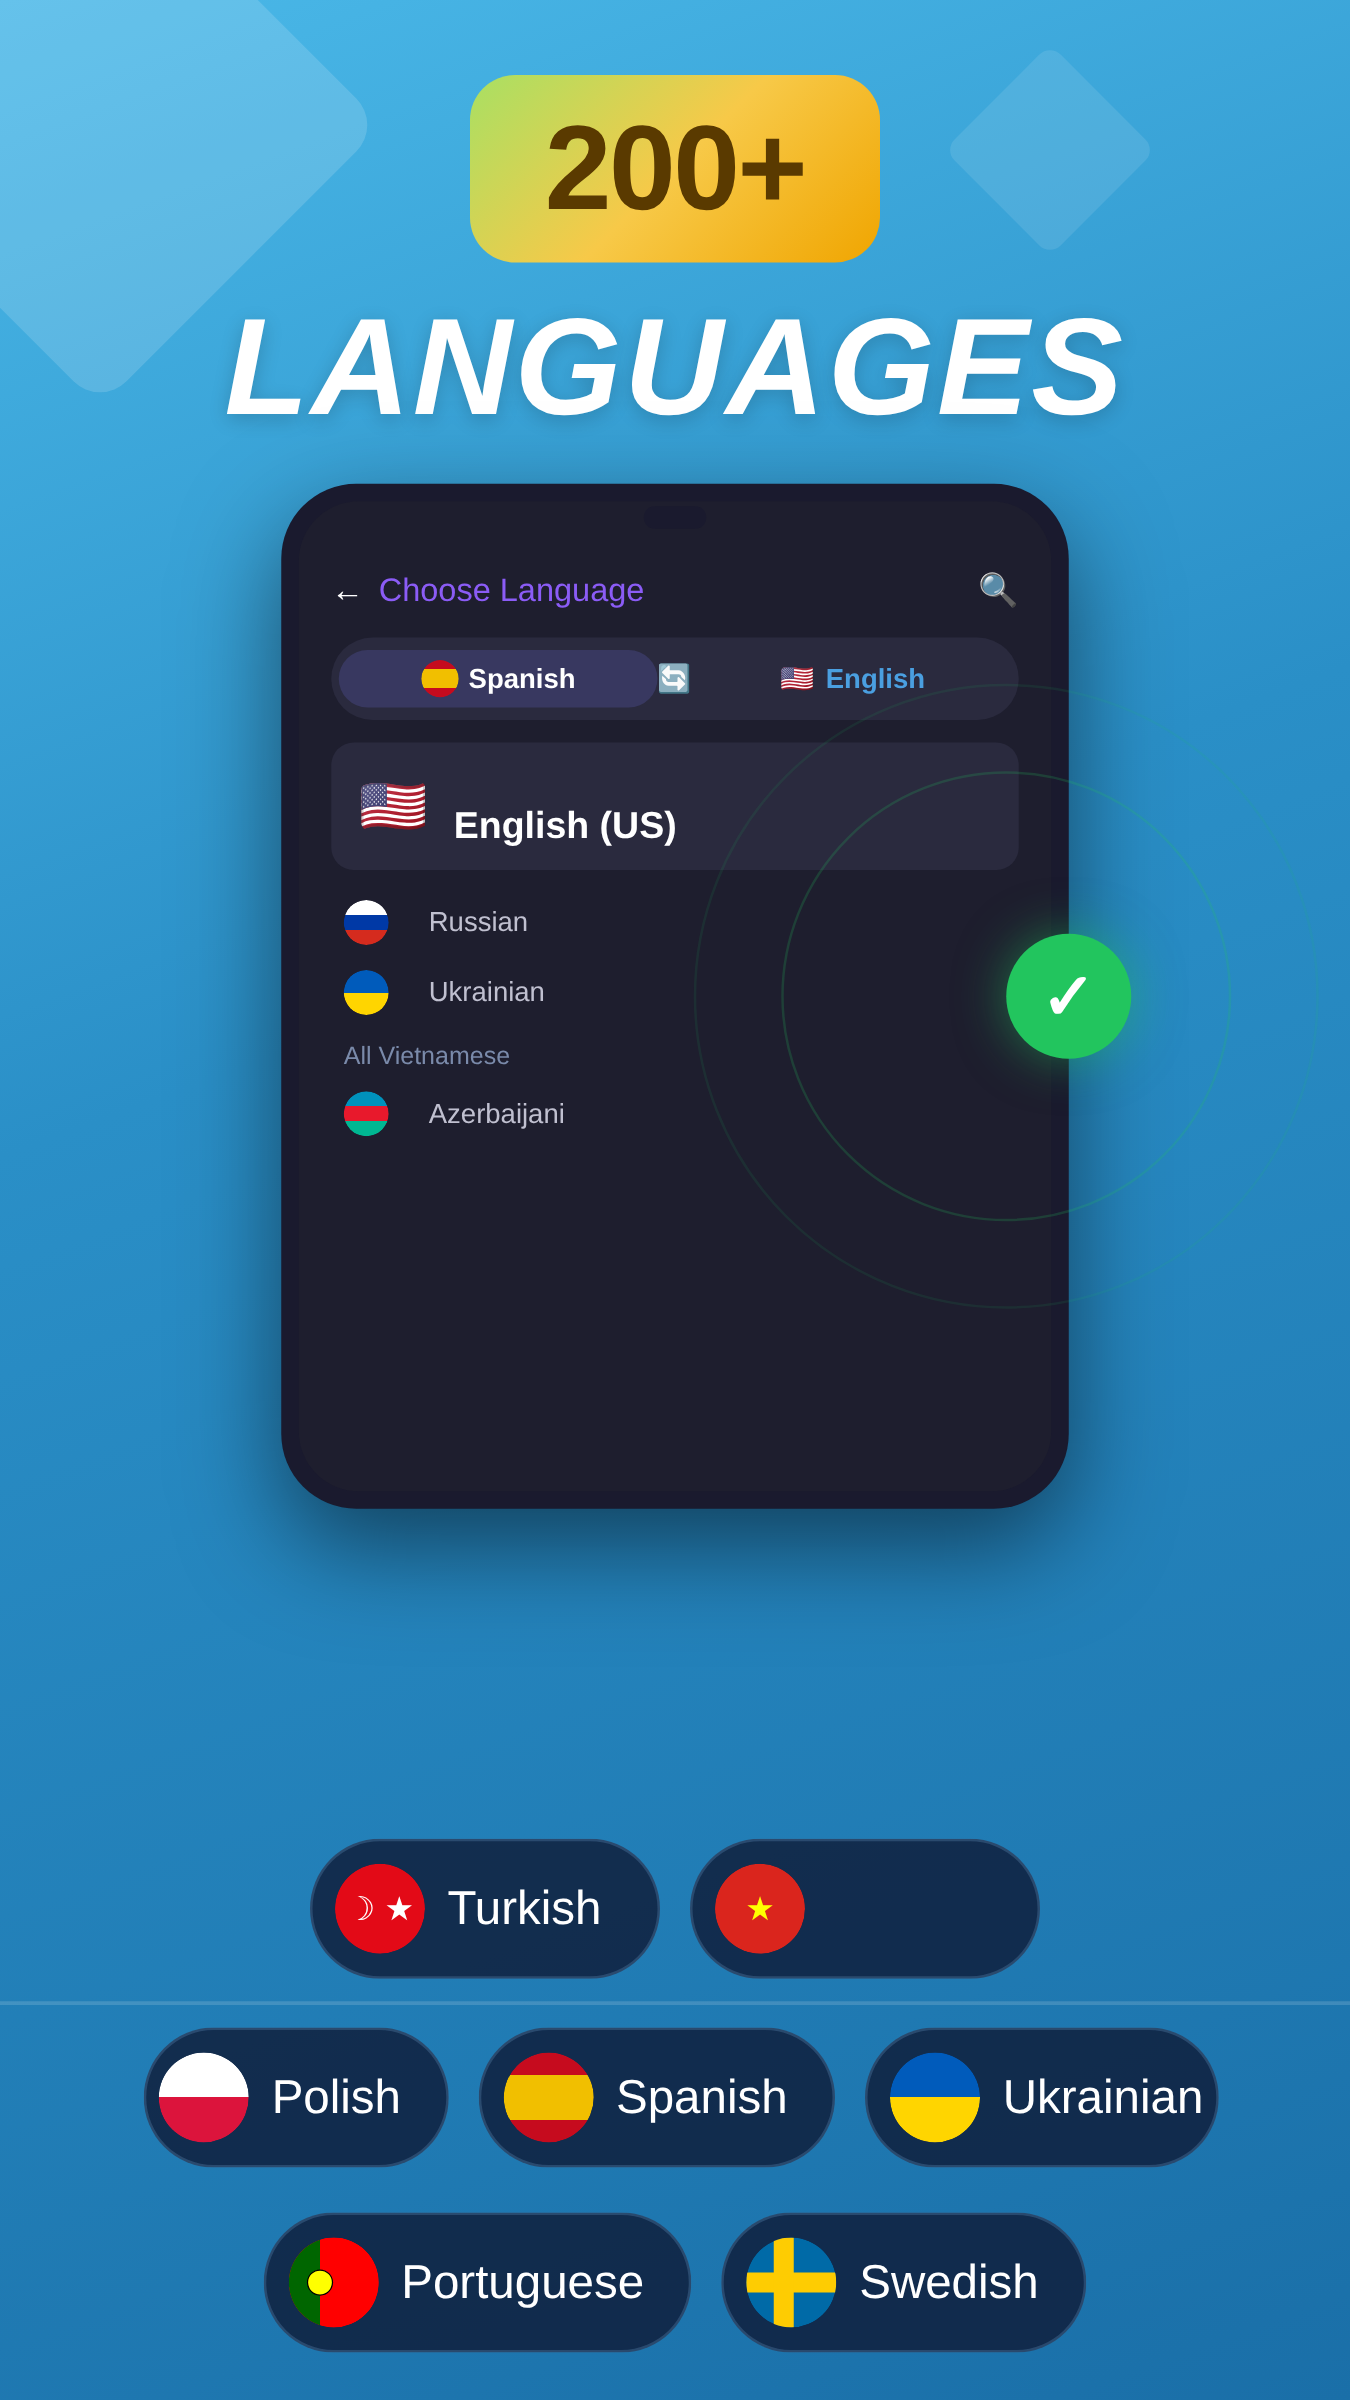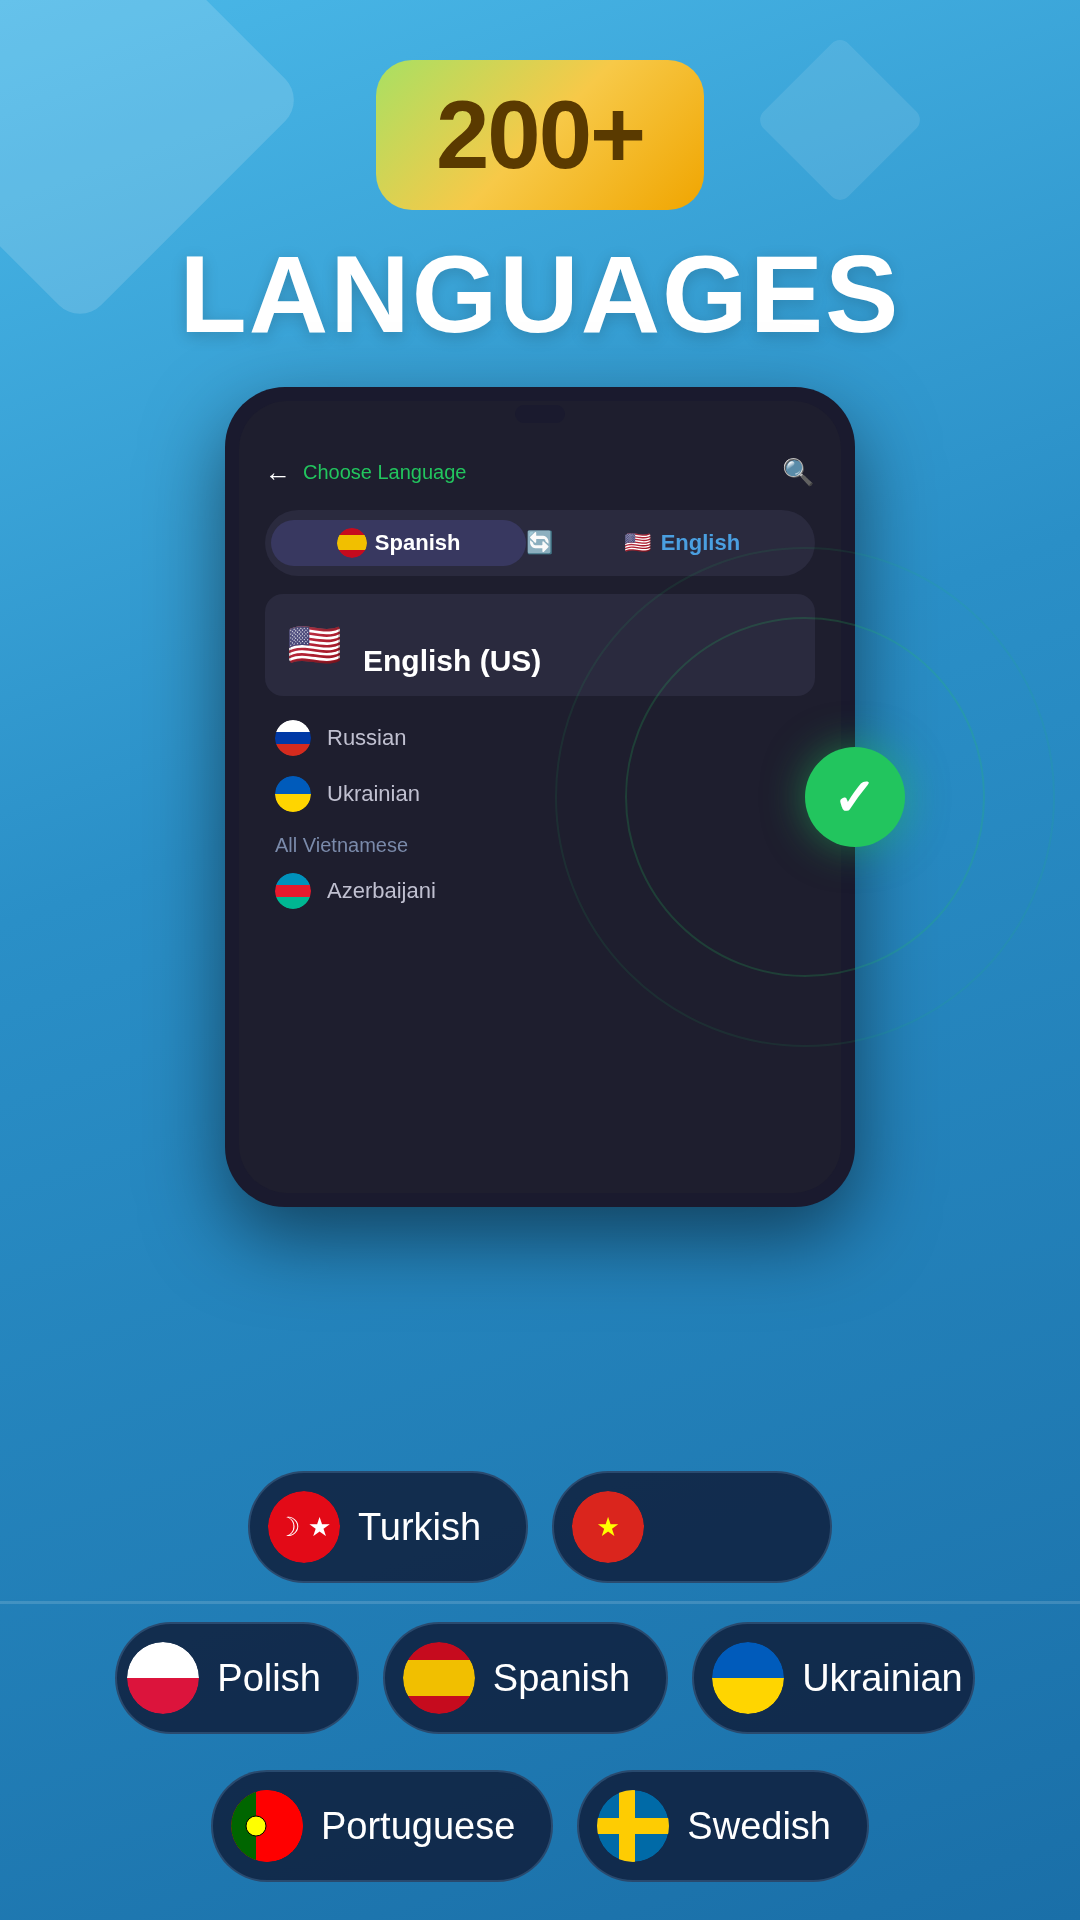--- a/index.html
+++ b/index.html
@@ -56,20 +56,21 @@
       color: #5a3a00;
       letter-spacing: -2px;
     }
 
     .languages-title {
       font-size: 110px;
       font-weight: 900;
       color: white;
       letter-spacing: 2px;
       text-shadow: 0 4px 16px rgba(0,0,0,0.18);
+      font-style: italic;
     }
 
     
     .phone-wrapper {
       position: relative;
       z-index: 3;
       display: flex;
       justify-content: center;
       margin-top: 30px;
     }
@@ -131,22 +132,22 @@
       align-items: center;
       gap: 12px;
       color: white;
       font-size: 26px;
     }
     .arrow-left {
       font-size: 26px;
       color: white;
     }
     .phone-title {
-      font-size: 20px;
-      color: #22c55e;
+      font-size: 26px;
+      color: #8b5cf6;
       font-weight: 500;
     }
     .search-icon-phone {
       color: white;
       font-size: 26px;
     }
 
     
     .lang-tabs {
       background: #2a2a3e;
@@ -227,21 +228,21 @@
       color: white;
       font-size: 30px;
       font-weight: 800;
       margin-top: 32px;
     }
 
     
     .lang-list-item {
       display: flex;
       align-items: center;
-      gap: 16px;
+      gap: 32px;
       padding: 10px 10px;
     }
     .lang-list-flag {
       width: 36px;
       height: 36px;
       border-radius: 50%;
       font-size: 26px;
       display: flex;
       align-items: center;
       justify-content: center;

